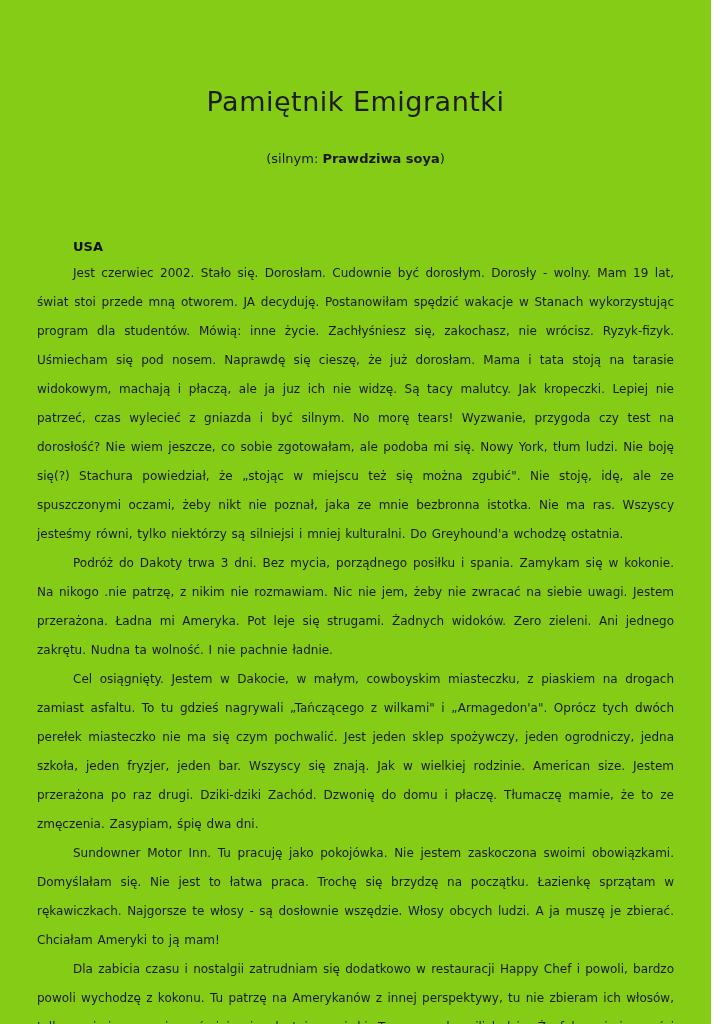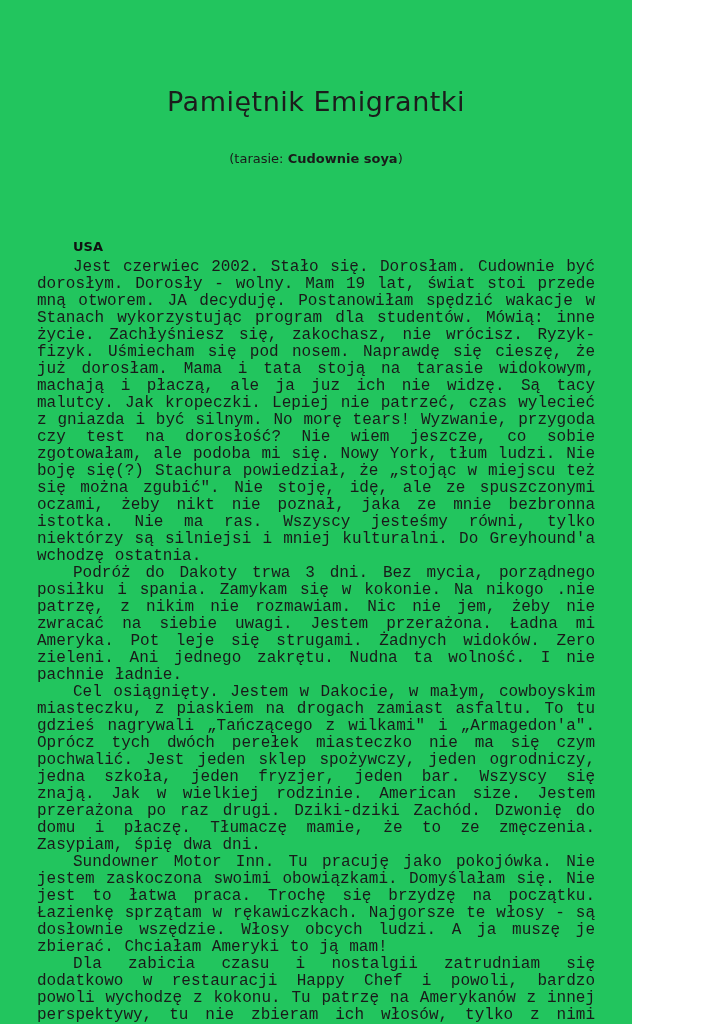--- a/index.html
+++ b/index.html
@@ -2,23 +2,23 @@
 <html><head>
 <meta charset="utf-8">
 <style>
   html, body {
     margin: 0;
     padding: 0;
     background: #ffffff;
   }
   .page {
     position: relative;
-    width: 632px;
+    width: 711px;
     height: 1024px;
-    background: #22c55e;
+    background: #84cc16;
     overflow: hidden;
     font-family: "DejaVu Sans", "Liberation Sans", sans-serif;
     color: #1a1a1a;
     box-sizing: border-box;
   }
   .doc-title {
     margin: 0;
     padding-top: 86px;
     text-align: center;
     font-size: 27px;
@@ -39,40 +39,39 @@
   .section-heading {
     margin: 70px 0 0 0;
     padding-left: 36px;
     font-size: 13px;
     font-weight: 700;
     line-height: 22.5px;
     color: #111111;
   }
   .body-par {
     margin: 0;
-    font-size: 16px;
-    line-height: 17px;
+    font-size: 12px;
+    line-height: 29px;
     text-align: justify;
     text-indent: 36px;
     color: #1a1a1a;
     word-spacing: 1px;
-    font-family: Liberation Mono, monospace;
   }
   .body-par .bold { font-weight: 700; }
   
   .paragraphs .body-par:last-child { text-align-last: justify; }
 </style>
 </head>
 <body>
 
 <div class="page">
 
   <h1 class="doc-title">Pamiętnik Emigrantki</h1>
 
-  <p class="byline"><span>(tarasie: </span><span class="bold">Cudownie soya</span><span>)</span></p>
+  <p class="byline"><span>(silnym: </span><span class="bold">Prawdziwa soya</span><span>)</span></p>
 
   <div class="doc-body">
     <h2 class="section-heading">USA</h2>
     <div class="paragraphs">
         <p class="body-par"><span>Jest czerwiec 2002. Stało się. Dorosłam. Cudownie być dorosłym. Dorosły - wolny. Mam 19 lat, świat stoi przede mną otworem. JA decyduję. Postanowiłam spędzić wakacje w Stanach wykorzystując program dla studentów. Mówią: inne życie. Zachłyśniesz się, zakochasz, nie wrócisz. Ryzyk-fizyk. Uśmiecham się pod nosem. Naprawdę się cieszę, że już dorosłam. Mama i tata stoją na tarasie widokowym, machają i płaczą, ale ja juz ich nie widzę. Są tacy malutcy. Jak kropeczki. Lepiej nie patrzeć, czas wylecieć z gniazda i być silnym. No morę tears! Wyzwanie, przygoda czy test na dorosłość? Nie wiem jeszcze, co sobie zgotowałam, ale podoba mi się. Nowy York, tłum ludzi. Nie boję się(?) Stachura powiedział, że „stojąc w miejscu też się można zgubić". Nie stoję, idę, ale ze spuszczonymi oczami, żeby nikt nie poznał, jaka ze mnie bezbronna istotka. Nie ma ras. Wszyscy jesteśmy równi, tylko niektórzy są silniejsi i mniej kulturalni. Do Greyhound'a wchodzę ostatnia.</span></p>
         <p class="body-par"><span>Podróż do Dakoty trwa 3 dni. Bez mycia, porządnego posiłku i spania. Zamykam się w kokonie. Na nikogo .nie patrzę, z nikim nie rozmawiam. Nic nie jem, żeby nie zwracać na siebie uwagi. Jestem przerażona. Ładna mi Ameryka. Pot leje się strugami. Żadnych widoków. Zero zieleni. Ani jednego zakrętu. Nudna ta wolność. I nie pachnie ładnie.</span></p>
         <p class="body-par"><span>Cel osiągnięty. Jestem w Dakocie, w małym, cowboyskim miasteczku, z piaskiem na drogach zamiast asfaltu. To tu gdzieś nagrywali „Tańczącego z wilkami" i „Armagedon'a". Oprócz tych dwóch perełek miasteczko nie ma się czym pochwalić. Jest jeden sklep spożywczy, jeden ogrodniczy, jedna szkoła, jeden fryzjer, jeden bar. Wszyscy się znają. Jak w wielkiej rodzinie. American size. Jestem przerażona po raz drugi. Dziki-dziki Zachód. Dzwonię do domu i płaczę. Tłumaczę mamie, że to ze zmęczenia. Zasypiam, śpię dwa dni.</span></p>
         <p class="body-par"><span>Sundowner Motor Inn. Tu pracuję jako pokojówka. Nie jestem zaskoczona swoimi obowiązkami. Domyślałam się. Nie jest to łatwa praca. Trochę się brzydzę na początku. Łazienkę sprzątam w rękawiczkach. Najgorsze te włosy - są dosłownie wszędzie. Włosy obcych ludzi. A ja muszę je zbierać. Chciałam Ameryki to ją mam!</span></p>
         <p class="body-par"><span>Dla zabicia czasu i nostalgii zatrudniam się dodatkowo w restauracji Happy Chef i powoli, bardzo powoli wychodzę z kokonu. Tu patrzę na Amerykanów z innej perspektywy, tu nie zbieram ich włosów, tylko z nimi rozmawiam, śmieję się, dostaję napiwki. To naprawdę mili ludzie. Że fałszywi, że prości (żeby nie powiedzieć prostaccy)? To co, ale się uśmiechają i wyciągają mnie z tego cholernego kokonu. Mają moc, choć nawet nie zdają sobie z tego sprawy. Są tacy jacy są, żyją tak, jak im się podoba; i co najważniejsze: są mistrzami w dziedzinie pt. „Take it easy!". </span><span class="bold">Obie prace nauczyły mnie trochę życia. Praca w motelu</span></p>
       </div>

